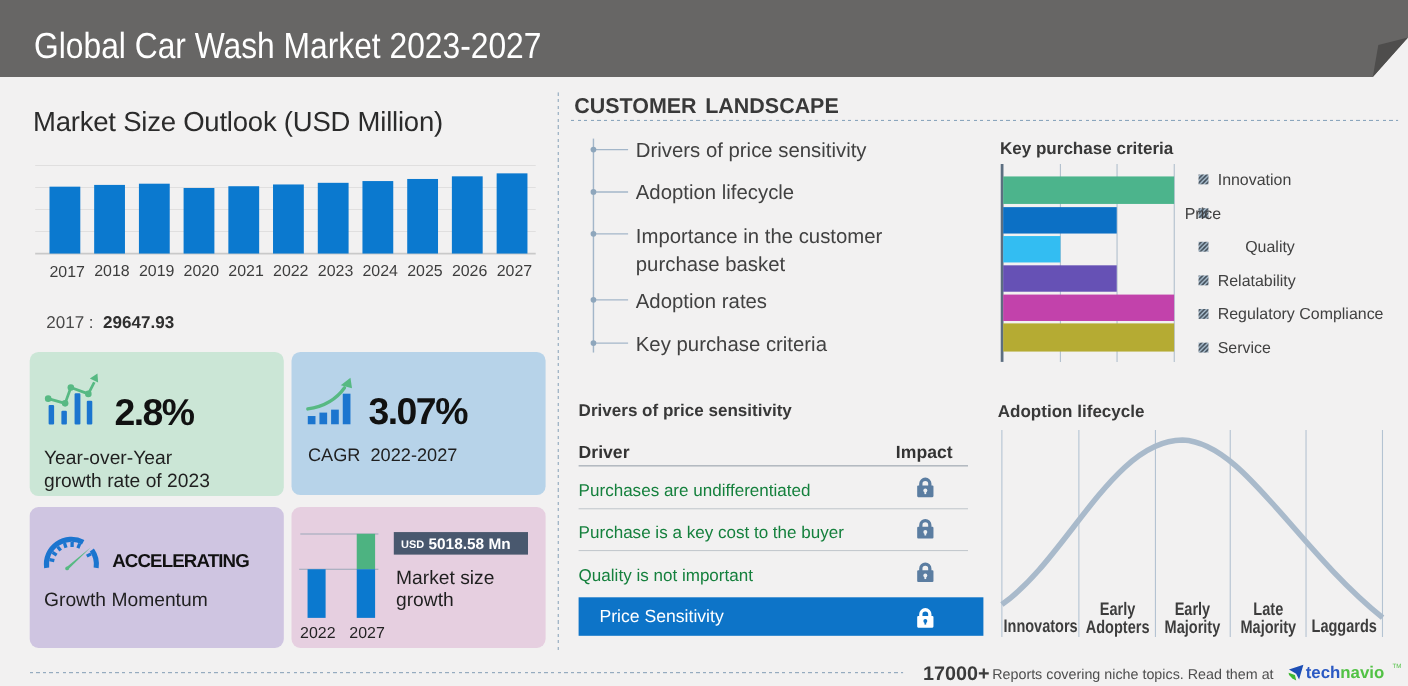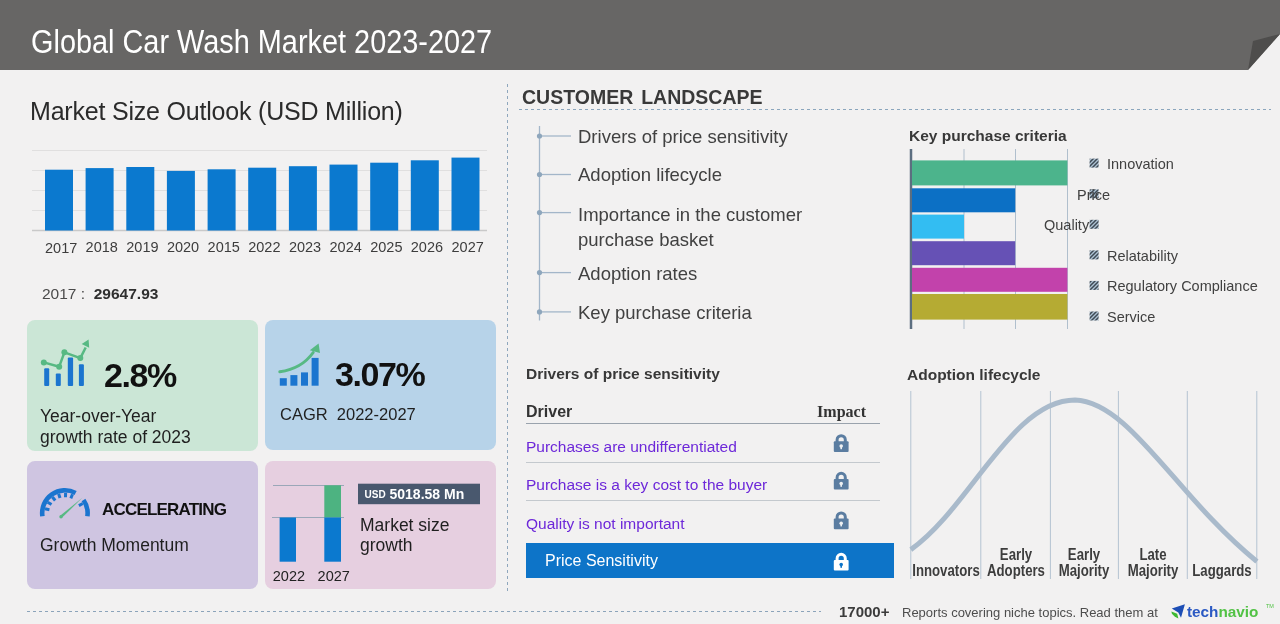--- a/index.html
+++ b/index.html
@@ -17,26 +17,26 @@
 #c4{left:265px;top:461px;width:231px;height:128px;background:#e6cfe0;}
 .bignum{font-size:34px;font-weight:bold;color:#111;letter-spacing:-1.4px;line-height:1;}
 .cardtxt{font-size:17.5px;color:#1f1f1f;line-height:21px;}
 #accel{font-size:17px;font-weight:bold;color:#111;letter-spacing:-0.8px;}
 #vsep{left:506.5px;top:84px;width:1px;height:508px;background:repeating-linear-gradient(to bottom,#8fa7bd 0,#8fa7bd 3px,rgba(0,0,0,0) 3px,rgba(0,0,0,0) 6px);}
 #clhead{left:522px;top:88px;font-size:19.5px;font-weight:bold;color:#393939;word-spacing:2.5px;line-height:1;}
 #cldash{left:519px;top:108.5px;width:752px;height:1px;background:repeating-linear-gradient(to right,#8ba6bd 0,#8ba6bd 3px,rgba(0,0,0,0) 3px,rgba(0,0,0,0) 6px);}
 .li{font-size:18.5px;color:#414141;}
 .rhead{font-size:15.5px;font-weight:bold;color:#383838;}
 .legtxt{font-size:14.5px;color:#414141;}
-.tbl{font-size:15.5px;color:#6d28d9;}
+.tbl{font-size:15.5px;color:#15803d;}
 .lifelbl{font-size:16.5px;font-weight:bold;color:#3d3d3d;text-align:center;line-height:15.8px;transform:scaleX(0.8);}
 #bluerow{left:526px;top:543px;width:367.5px;height:35px;background:#0d74c8;}
 #pstxt{left:545px;top:551.5px;font-size:16px;color:#fff;}
 #footdash{left:27px;top:611px;width:794px;height:1px;background:repeating-linear-gradient(to right,#8ca4ba 0,#8ca4ba 3px,rgba(0,0,0,0) 3px,rgba(0,0,0,0) 6px);}
-#foot1{left:839px;top:604px;font-size:15px;font-weight:bold;color:#3b3b3b;line-height:16px;}
+#foot1{left:839px;top:604px;font-size:18px;font-weight:bold;color:#3b3b3b;line-height:16px;}
 #foot2{left:902px;top:605px;font-size:13px;color:#4d4d4d;line-height:16px;}
 </style></head>
 <body>
 <div class="abs" id="header"></div>
 <svg class="abs" style="left:1240px;top:0px" width="40" height="70">
   <polygon points="8,70 40,34 40,70" fill="#f2f1f1"></polygon>
   <polygon points="8,70 13,41 40,34" fill="#4e4d4c"></polygon>
 </svg>
 <div class="abs" id="htitle">Global Car Wash Market 2023-2027</div>
 
@@ -60,21 +60,21 @@
     <rect x="329.5" y="24.6" width="28" height="65.9"></rect>
     <rect x="370.2" y="22.7" width="28" height="67.8"></rect>
     <rect x="410.8" y="20.3" width="28" height="70.2"></rect>
     <rect x="451.5" y="17.6" width="28" height="72.9"></rect>
   </g>
 </svg>
 <div class="abs yearlbl" style="left:45px;top:240px;width:28px;text-align:right;">2017</div>
 <div class="abs yearlbl" style="left:85.6px;top:239px;width:28px;text-align:center;">2018</div>
 <div class="abs yearlbl" style="left:126.3px;top:239px;width:28px;text-align:center;">2019</div>
 <div class="abs yearlbl" style="left:166.9px;top:239px;width:28px;text-align:center;">2020</div>
-<div class="abs yearlbl" style="left:207.6px;top:239px;width:28px;text-align:center;">2015</div>
+<div class="abs yearlbl" style="left:207.6px;top:239px;width:28px;text-align:center;">2021</div>
 <div class="abs yearlbl" style="left:248.2px;top:239px;width:28px;text-align:center;">2022</div>
 <div class="abs yearlbl" style="left:288.9px;top:239px;width:28px;text-align:center;">2023</div>
 <div class="abs yearlbl" style="left:329.5px;top:239px;width:28px;text-align:center;">2024</div>
 <div class="abs yearlbl" style="left:370.2px;top:239px;width:28px;text-align:center;">2025</div>
 <div class="abs yearlbl" style="left:410.8px;top:239px;width:28px;text-align:center;">2026</div>
 <div class="abs yearlbl" style="left:451.5px;top:239px;width:28px;text-align:center;">2027</div>
 <div class="abs" id="yearval">2017&nbsp;: &nbsp;<b>29647.93</b></div>
 
 <div class="abs card" id="c1"></div>
 <div class="abs card" id="c2"></div>
@@ -198,28 +198,28 @@
   </defs>
   <rect x="0.6" y="3.6" width="9" height="9" fill="url(#hatch)"></rect>
   <rect x="0.6" y="34.3" width="9" height="9" fill="url(#hatch)"></rect>
   <rect x="0.6" y="64.8" width="9" height="9" fill="url(#hatch)"></rect>
   <rect x="0.6" y="95.4" width="9" height="9" fill="url(#hatch)"></rect>
   <rect x="0.6" y="125.9" width="9" height="9" fill="url(#hatch)"></rect>
   <rect x="0.6" y="156.5" width="9" height="9" fill="url(#hatch)"></rect>
 </svg>
 <div class="abs legtxt" style="left:1107px;top:156px;">Innovation</div>
 <div class="abs legtxt" style="left:1077px;top:187px;">Price</div>
-<div class="abs legtxt" style="left:1044px;top:217px;">Quality</div>
+<div class="abs legtxt" style="left:1132px;top:217px;">Quality</div>
 <div class="abs legtxt" style="left:1107px;top:248px;">Relatability</div>
 <div class="abs legtxt" style="left:1107px;top:278px;">Regulatory Compliance</div>
 <div class="abs legtxt" style="left:1107px;top:309px;">Service</div>
 
 <div class="abs rhead" style="left:526px;top:365px;">Drivers of price sensitivity</div>
 <div class="abs" style="left:526px;top:403px;font-size:16px;font-weight:bold;color:#333;">Driver</div>
-<div class="abs" style="left:766px;top:403px;width:100px;text-align:right;font-size:16px;font-weight:bold;color:#333;font-family:Liberation Serif, serif;">Impact</div>
+<div class="abs" style="left:766px;top:403px;width:100px;text-align:right;font-size:16px;font-weight:bold;color:#333;">Impact</div>
 <div class="abs" style="left:526px;top:423px;width:354px;border-top:1px solid #9aa3ad;"></div>
 <div class="abs tbl" style="left:526px;top:438px;">Purchases are undifferentiated</div>
 <div class="abs tbl" style="left:526px;top:476px;">Purchase is a key cost to the buyer</div>
 <div class="abs tbl" style="left:526px;top:515px;">Quality is not important</div>
 <div class="abs" style="left:526px;top:462px;width:354px;border-top:1px solid #c4c9ce;"></div>
 <div class="abs" style="left:526px;top:500px;width:354px;border-top:1px solid #c4c9ce;"></div>
 <div class="abs" id="bluerow"></div>
 <div class="abs" id="pstxt">Price Sensitivity</div>
 <svg class="abs" style="left:832.5px;top:431.5px" width="18" height="150">
   <g fill="#5b7da1">

